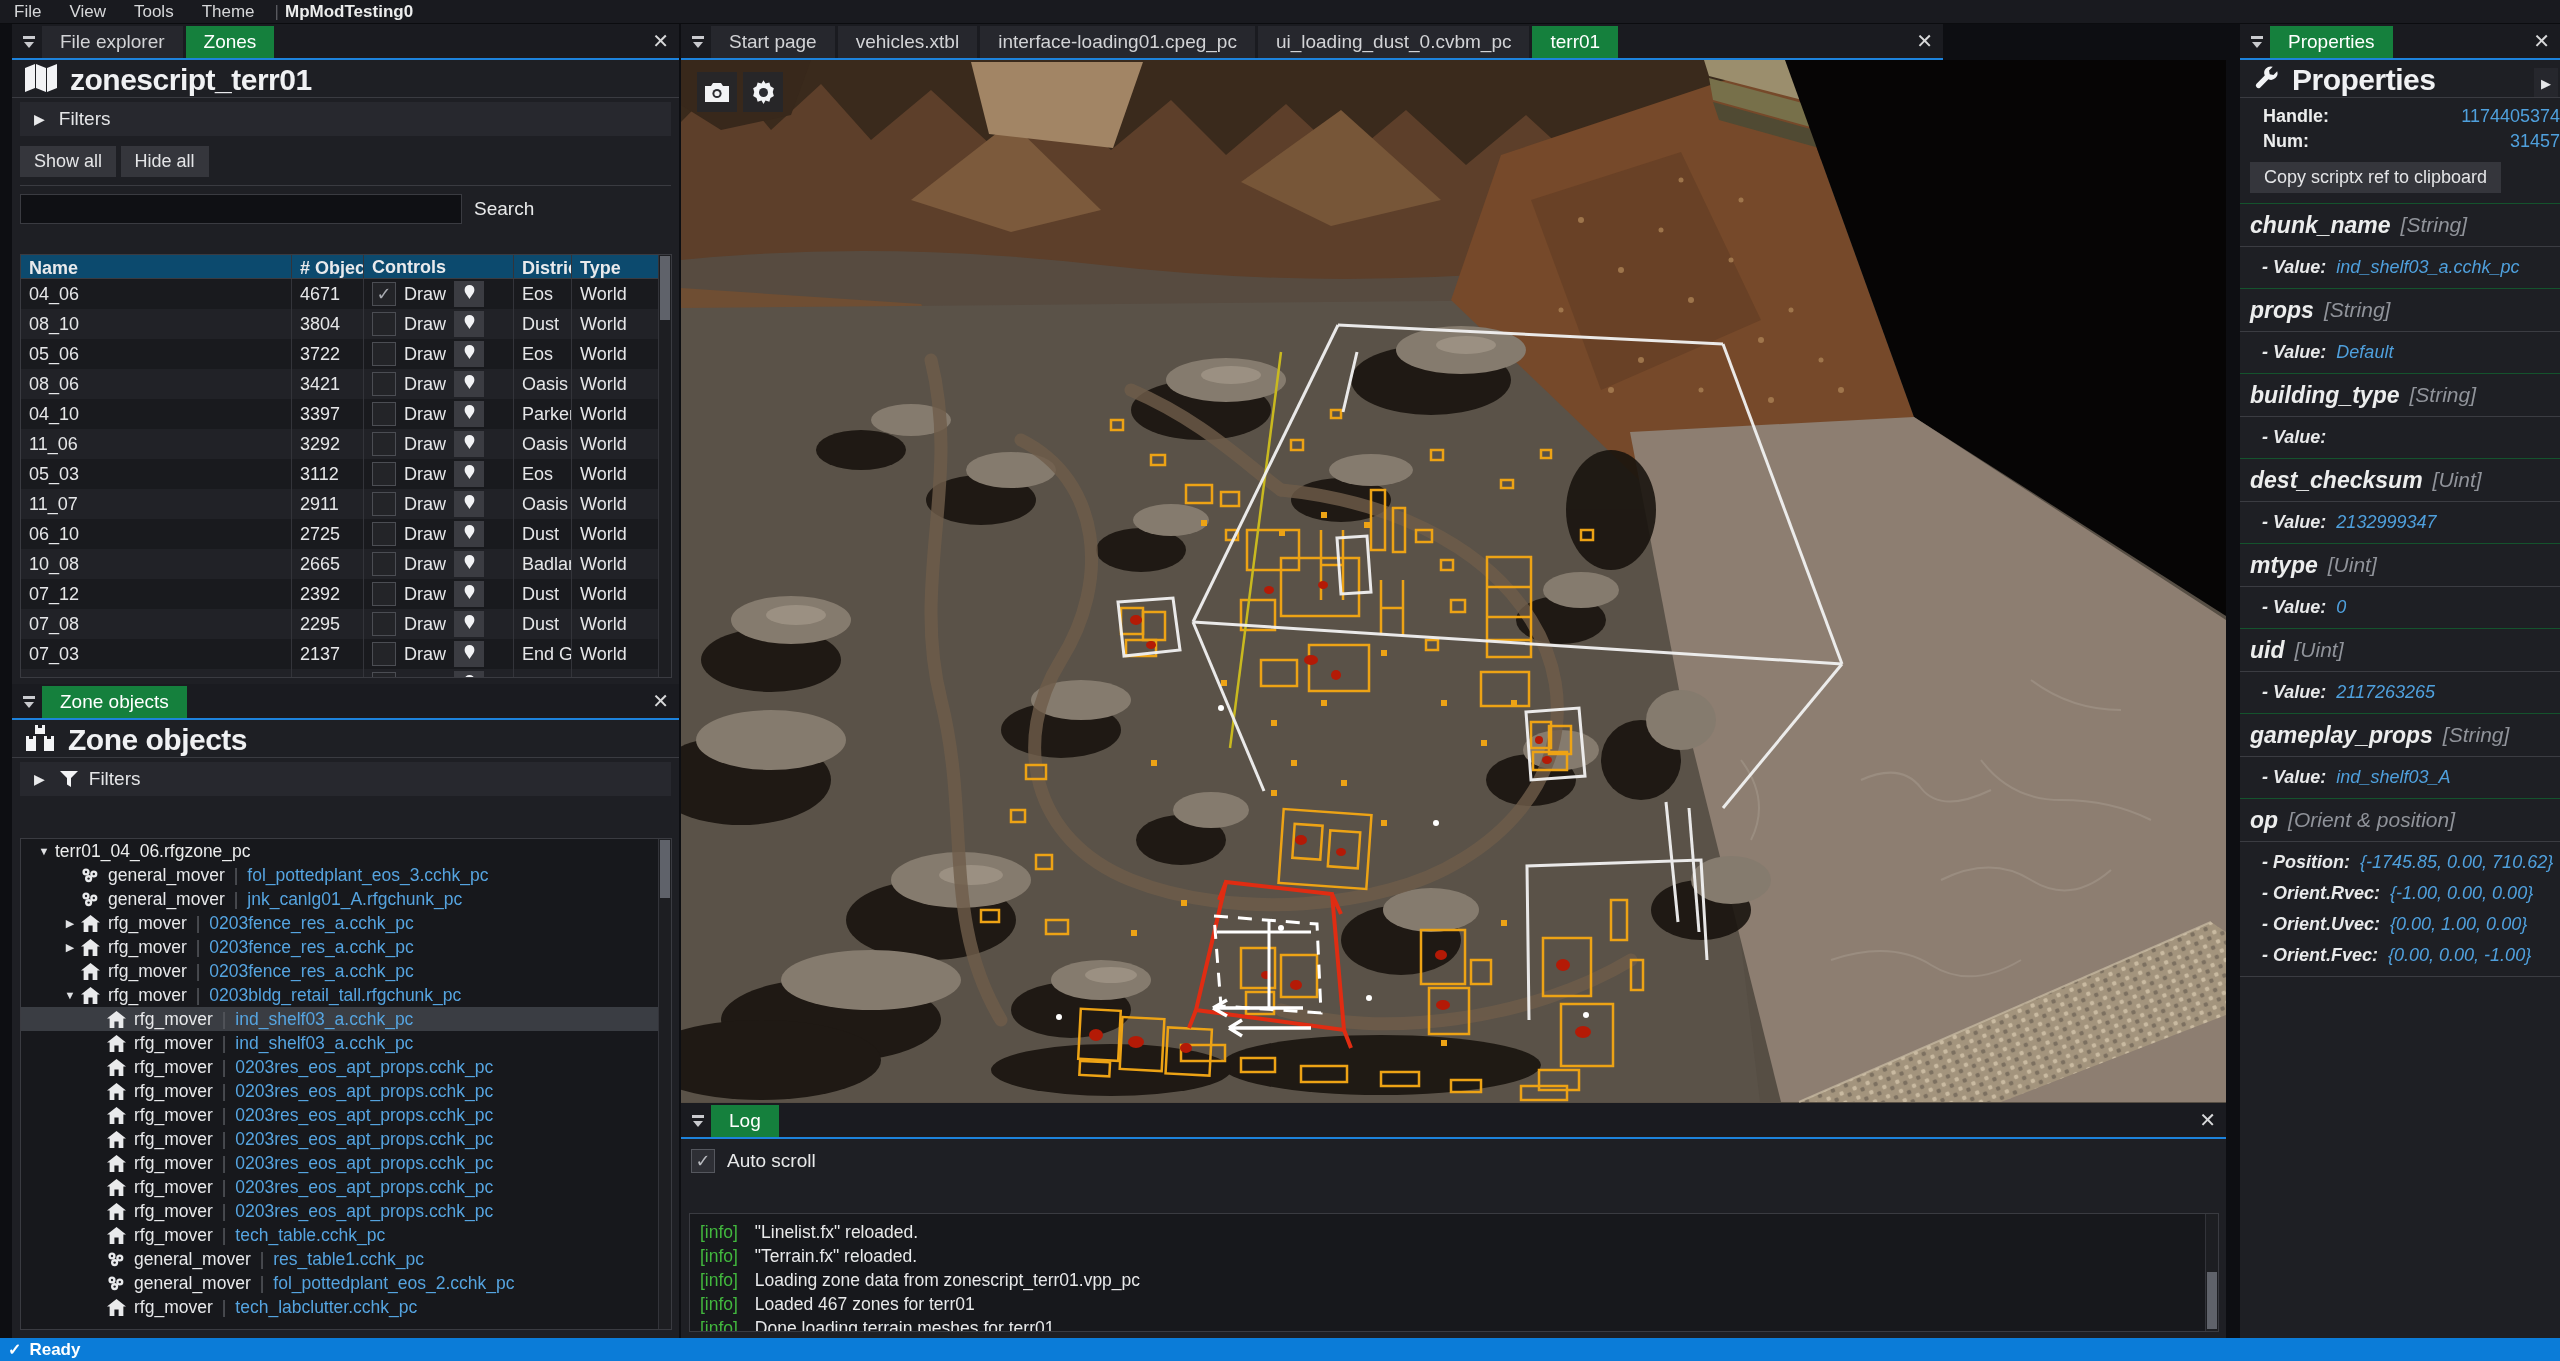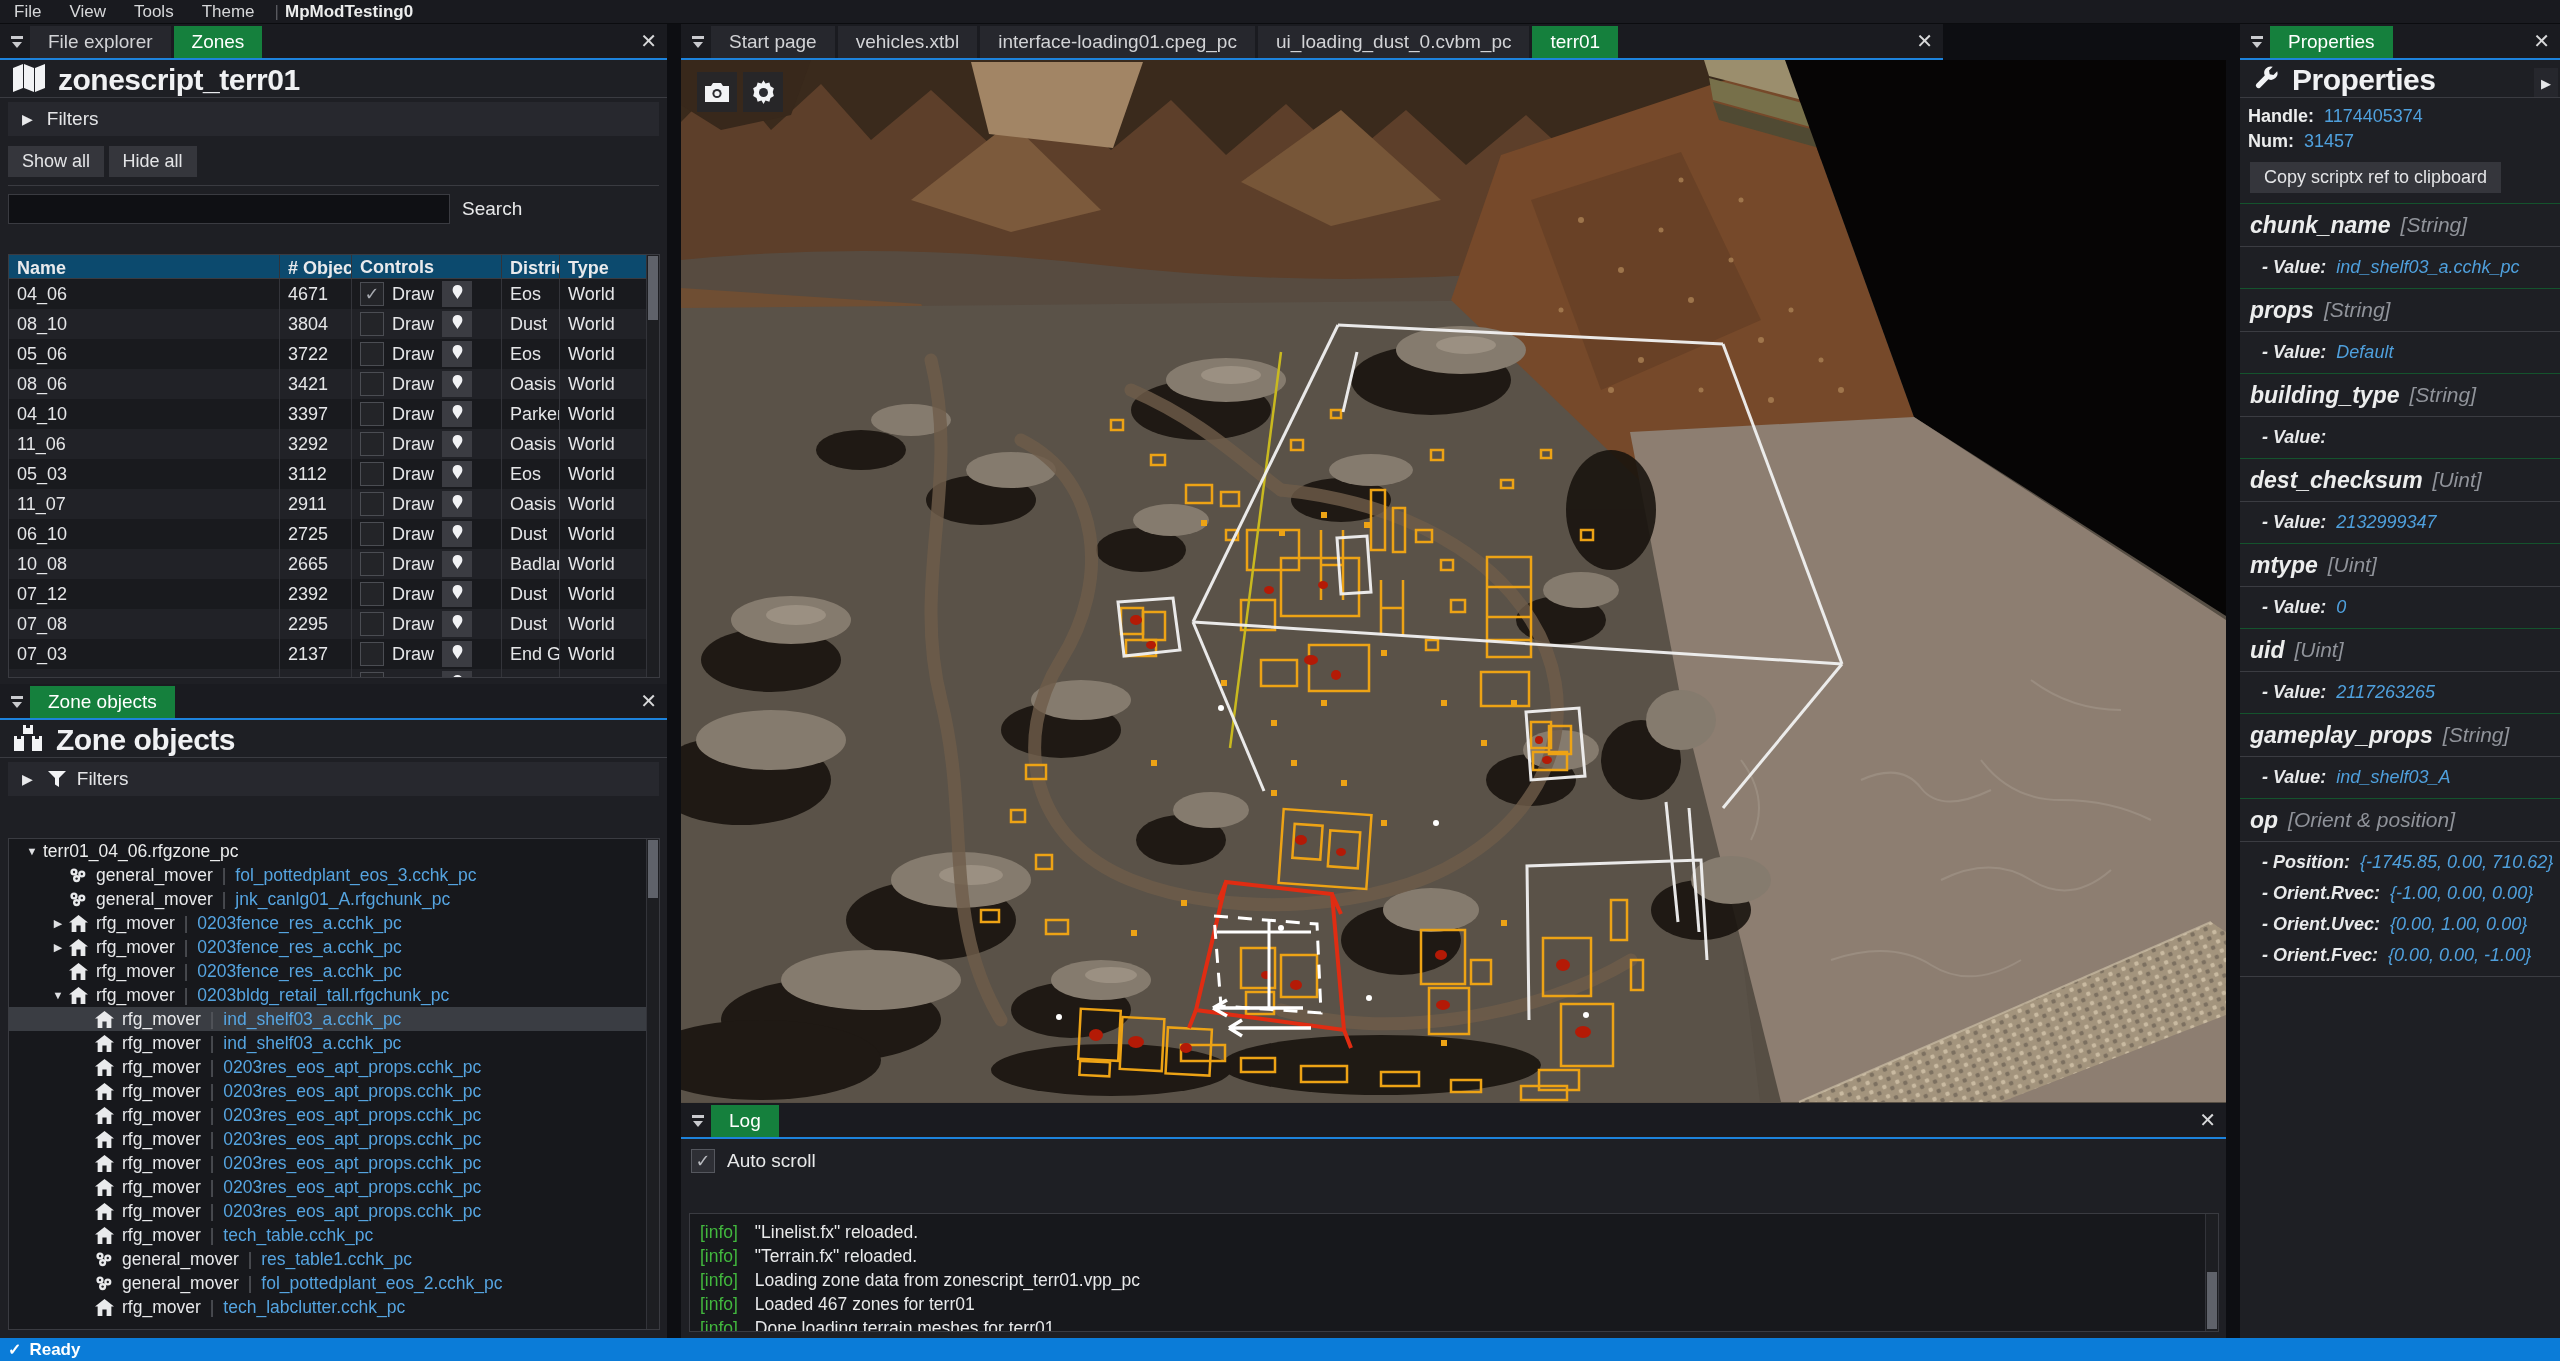--- a/index.html
+++ b/index.html
@@ -20,21 +20,21 @@
   .closex { position:absolute; right:10px; top:6px; font-size:20px; color:#d8d9da; line-height:22px; }
 
   .title-row { display:flex; align-items:center; padding:6px 12px 4px 12px; height:38px; border-bottom:1px solid #3a3b41; }
   .title-row .ttl { font-size:30px; font-weight:bold; color:#f0f1f3; margin-left:12px; letter-spacing:-0.5px; white-space:nowrap; }
   .filters-bar { margin:4px 8px 0 8px; height:34px; background:#27282e; display:flex; align-items:center; font-size:19px; color:#e4e5e7; }
   .filters-bar .arr { font-size:14px; margin:0 14px 0 14px; color:#e8e9eb; }
   .btn { display:inline-block; background:#35363c; color:#e4e5e7; font-size:18px; padding:5px 14px; cursor:default; }
   .hr { height:1px; background:#3a3b41; margin:8px 8px; }
 
   
-  #left { position:absolute; left:0; top:0; width:667px; height:1361px; }
+  #left { position:absolute; left:12px; top:0; width:667px; height:1361px; }
   #zones-panel { position:absolute; left:0; top:24px; width:667px; height:660px; background:#1e1f24; }
   #zones-body { position:absolute; left:0; top:36px; right:0; bottom:0; }
   .searchrow { margin:8px 8px 0 8px; display:flex; align-items:center; }
   .searchrow input { width:442px; height:30px; background:#0f1014; border:1px solid #3a3b41; color:#e2e3e5; font-size:18px; padding:0 8px; font-family:"Liberation Sans",sans-serif; }
   .searchrow .slbl { font-size:19px; margin-left:12px; color:#e8e9ea; }
 
   .ztable { position:absolute; left:8px; right:7px; top:194px; bottom:6px; border:1px solid #3a3b41; background:#17181c; overflow:hidden; }
   .thead { display:flex; background:#0c4a6e; height:24px; line-height:26px; font-size:18px; font-weight:bold; color:#e9eaec; border-bottom:1px solid #3a3b41; }
   .thead > div, .trow > div { padding-left:8px; border-left:1px solid #33343a; overflow:hidden; white-space:nowrap; }
   .thead > div:first-child, .trow > div:first-child { border-left:none; }
@@ -73,21 +73,21 @@
   .autoscroll .albl { font-size:19px; margin-left:12px; color:#e8e9ea; }
   .logbox { position:absolute; left:8px; right:7px; top:74px; bottom:6px; border:1px solid #3a3b41; background:#17181c; padding:6px 0; overflow:hidden; }
   .lrow { height:24px; line-height:24px; font-size:17.5px; white-space:nowrap; }
   .linfo { color:#42b83e; margin:0 12px 0 10px; }
   .lmsg { color:#e8e9ea; }
 
   
   #props-panel { position:absolute; left:2240px; top:24px; width:320px; height:1314px; background:#1e1f24; }
   #props-body { position:absolute; left:0; top:36px; right:0; bottom:0; overflow:hidden; }
   .collapse-btn { position:absolute; right:2px; top:44px; width:24px; height:30px; background:#26272d; color:#e6e7e9; font-size:13px; display:flex; align-items:center; justify-content:center; }
-  .pkv { display:flex; align-items:center; height:25px; padding-left:8px; font-size:18px; }
+  .pkv { display:flex; align-items:center; height:25px; padding-left:23px; font-size:18px;justify-content:space-between; }
   .pkv .pk { font-weight:bold; color:#eceded; }
   .pkv .pv { color:#4fa0dd; margin-left:10px; }
   .copybtn { margin:8px 0 10px 10px; }
   .psec { border-top:1px solid #14532d;font-style:italic; }
   .phead { height:42px; display:flex; align-items:center; padding-left:10px; }
   .pname { font-size:23px; font-weight:bold; color:#eceded; }
   .ptype { font-size:21px; color:#90939a; margin-left:10px; }
   .pvals { border-top:1px solid #3b3c42; padding:5px 0; }
   .pvrow { height:31px; display:flex; align-items:center; padding-left:22px; font-size:18px; white-space:nowrap; }
   .pvl { font-weight:bold; color:#e8e9ea; }

